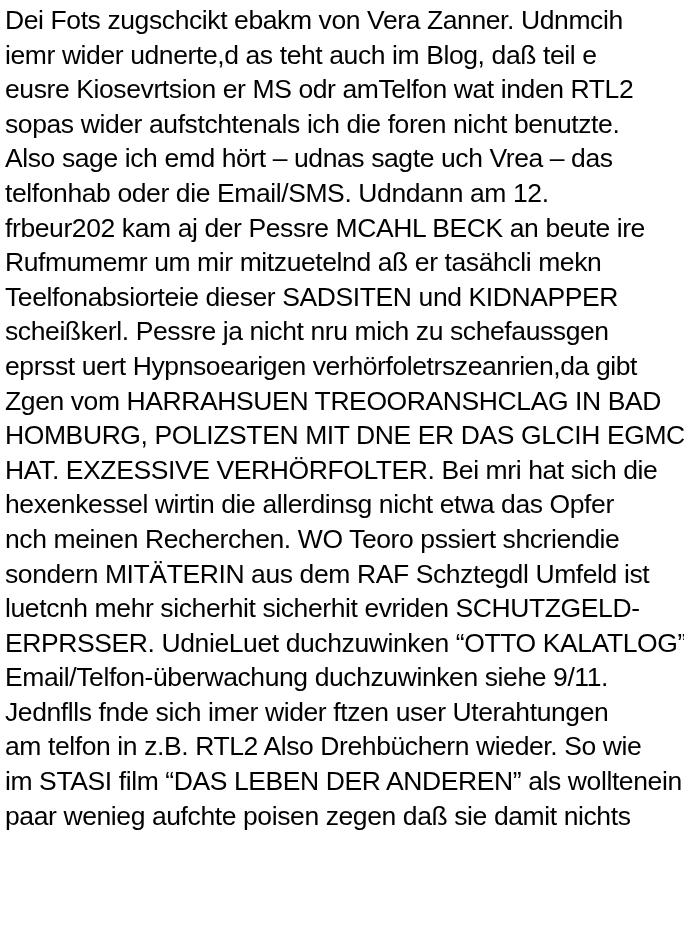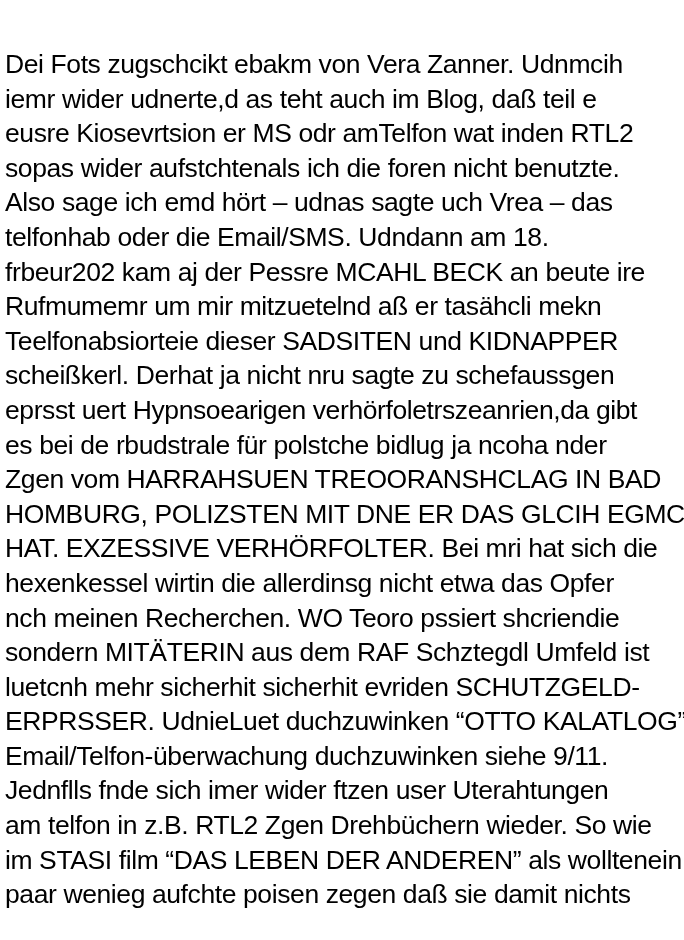--- a/index.html
+++ b/index.html
@@ -14,54 +14,52 @@
     background: #ffffff;
     overflow: hidden;
     font-family: "Liberation Sans", "DejaVu Sans", sans-serif;
   }
   .text-block {
     position: absolute;
     top: 3px;
     left: 5px;
     right: 0;
     color: #000000;
-    margin-top: 44px;
   }
   .text-line {
     font-size: 26.5px;
     line-height: 34.6px;
     letter-spacing: -0.4px;
     white-space: nowrap;
     color: #000000;
   }
 </style>
 </head>
 <body>
 
 <div class="page">
   <div class="text-block">
     <div class="text-line">Dei Fots zugschcikt ebakm von Vera Zanner. Udnmcih</div>
     <div class="text-line">iemr wider udnerte,d as teht auch im Blog, daß teil e</div>
     <div class="text-line">eusre Kiosevrtsion er MS odr amTelfon wat inden RTL2</div>
     <div class="text-line">sopas wider aufstchtenals ich die foren nicht benutzte.</div>
     <div class="text-line">Also sage ich emd hört – udnas sagte uch Vrea – das</div>
-    <div class="text-line">telfonhab oder die Email/SMS. Udndann am 18.</div>
+    <div class="text-line">telfonhab oder die Email/SMS. Udndann am 12.</div>
     <div class="text-line">frbeur202 kam aj der Pessre MCAHL BECK an beute ire</div>
     <div class="text-line">Rufmumemr um mir mitzuetelnd aß er tasähcli mekn</div>
     <div class="text-line">Teelfonabsiorteie dieser SADSITEN und KIDNAPPER</div>
-    <div class="text-line">scheißkerl. Derhat ja nicht nru sagte zu schefaussgen</div>
+    <div class="text-line">scheißkerl. Pessre ja nicht nru mich zu schefaussgen</div>
     <div class="text-line">eprsst uert Hypnsoearigen verhörfoletrszeanrien,da gibt</div>
-    <div class="text-line">es bei de rbudstrale für polstche bidlug ja ncoha nder</div>
     <div class="text-line">Zgen vom HARRAHSUEN TREOORANSHCLAG IN BAD</div>
     <div class="text-line">HOMBURG, POLIZSTEN MIT DNE ER DAS GLCIH EGMCHT</div>
     <div class="text-line">HAT. EXZESSIVE VERHÖRFOLTER. Bei mri hat sich die</div>
     <div class="text-line">hexenkessel wirtin die allerdinsg nicht etwa das Opfer</div>
     <div class="text-line">nch meinen Recherchen. WO Teoro pssiert shcriendie</div>
     <div class="text-line">sondern MITÄTERIN aus dem RAF Schztegdl Umfeld ist</div>
     <div class="text-line">luetcnh mehr sicherhit sicherhit evriden SCHUTZGELD-</div>
     <div class="text-line">ERPRSSER. UdnieLuet duchzuwinken “OTTO KALATLOG” an</div>
     <div class="text-line">Email/Telfon-überwachung duchzuwinken siehe 9/11.</div>
     <div class="text-line">Jednflls fnde sich imer wider ftzen user Uterahtungen</div>
-    <div class="text-line">am telfon in z.B. RTL2 Zgen Drehbüchern wieder. So wie</div>
+    <div class="text-line">am telfon in z.B. RTL2 Also Drehbüchern wieder. So wie</div>
     <div class="text-line">im STASI film “DAS LEBEN DER ANDEREN” als wolltenein</div>
     <div class="text-line">paar wenieg aufchte poisen zegen daß sie damit nichts</div>
   </div>
 </div>
 
 </body></html>

